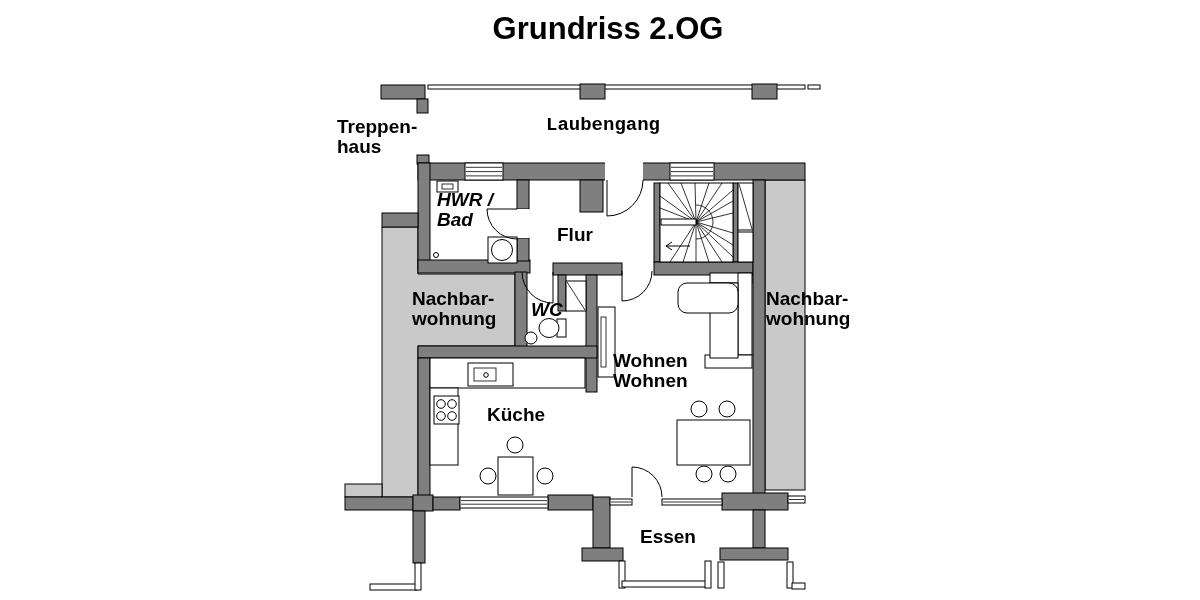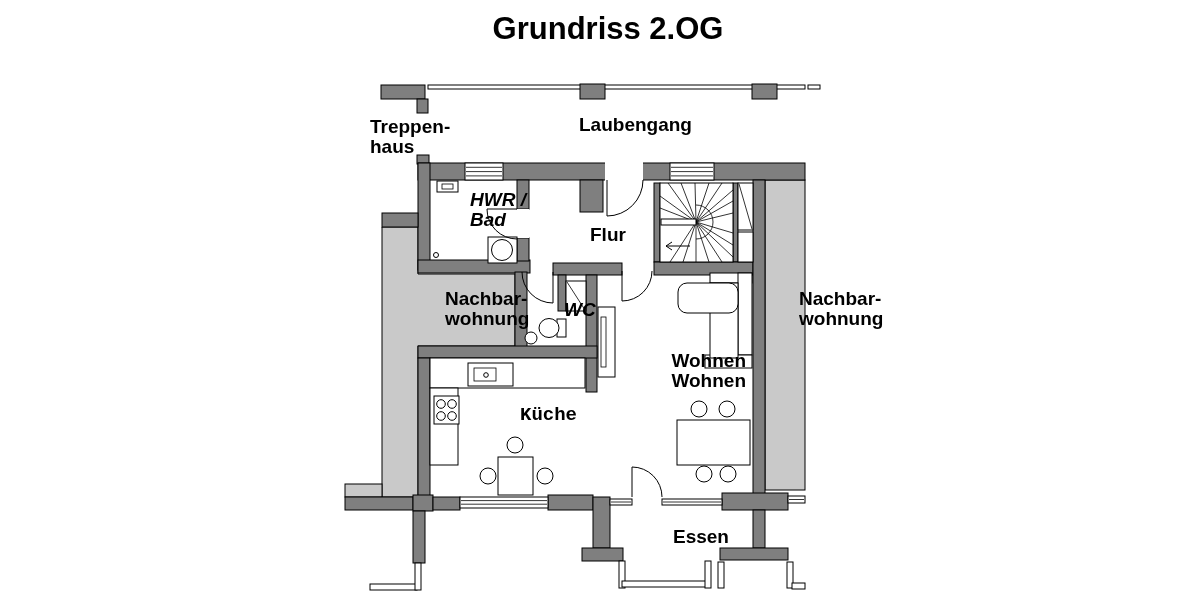--- a/index.html
+++ b/index.html
@@ -4,21 +4,21 @@
 <style>
   html,body{margin:0;padding:0;background:#fff;}
   body{width:1200px;height:600px;position:relative;font-family:"Liberation Sans",sans-serif;overflow:hidden;}
   #plan-svg{position:absolute;left:0;top:0;}
   .w{fill:var(--wall,#7f7f7f);stroke:#000;stroke-width:1;}
   .nbA{fill:var(--neighbor,#c9c9c9);stroke:#000;stroke-width:1;}
   .wh{fill:#fff;stroke:#000;stroke-width:1;}
   .cut{fill:#fff;stroke:none;}
   .k{stroke:#000;fill:none;stroke-width:1;}
   .kt{stroke:#000;fill:none;stroke-width:0.8;}
-  .lbl{position:absolute;font-weight:bold;font-size:19px;line-height:20px;color:#000;white-space:nowrap;margin-left:33px;}
+  .lbl{position:absolute;font-weight:bold;font-size:19px;line-height:20px;color:#000;white-space:nowrap;}
   .lbl span{display:block;}
   #title{position:absolute;left:0;top:11px;width:1216px;text-align:center;font-weight:bold;font-size:31px;color:#000;}
 </style>
 </head>
 <body style="background: rgb(255, 255, 255);">
 
 <svg id="plan-svg" width="1200" height="600" viewBox="0 0 1200 600">
 
   <g>
     <path class="nbA" d="M382,227 L418,227 L418,274 L515,274 L515,346 L418,346 L418,497 L382,497 Z"></path>
@@ -244,41 +244,41 @@
   </g>
 </svg>
 
 <div id="title">Grundriss 2.OG</div>
 
 <div class="lbl" style="left:337px;top:117px;">
   <span>Treppen-</span>
   <span>haus</span>
 </div>
 
-<div class="lbl" style="left:546px;top:115px;">Laubengang</div>
+<div class="lbl" style="left:546px;top:115px;font-family:Liberation Mono, monospace;">Laubengang</div>
 
 <div class="lbl" style="left:437px;top:190px;font-style:italic;">
   <span>HWR /</span>
   <span>Bad</span>
 </div>
 
 <div class="lbl" style="left:557px;top:225px;">Flur</div>
 
 <div class="lbl" style="left:531px;top:300px;font-style:italic;">WC</div>
 
 <div class="lbl" style="left:412px;top:289px;">
   <span>Nachbar-</span>
   <span>wohnung</span>
 </div>
 
 <div class="lbl" style="left:766px;top:289px;">
   <span>Nachbar-</span>
   <span>wohnung</span>
 </div>
 
-<div class="lbl" style="left:613px;top:351px;width:100px;text-align:right;">
+<div class="lbl" style="left:613px;top:351px;width:100px;text-align:left;">
   <span>Wohnen</span>
   <span>Wohnen</span>
 </div>
 
-<div class="lbl" style="left:487px;top:405px;font-family:Liberation Mono, monospace;">Küche</div>
+<div class="lbl" style="left:487px;top:405px;">Küche</div>
 
 <div class="lbl" style="left:640px;top:527px;">Essen</div>
 
 </body></html>

